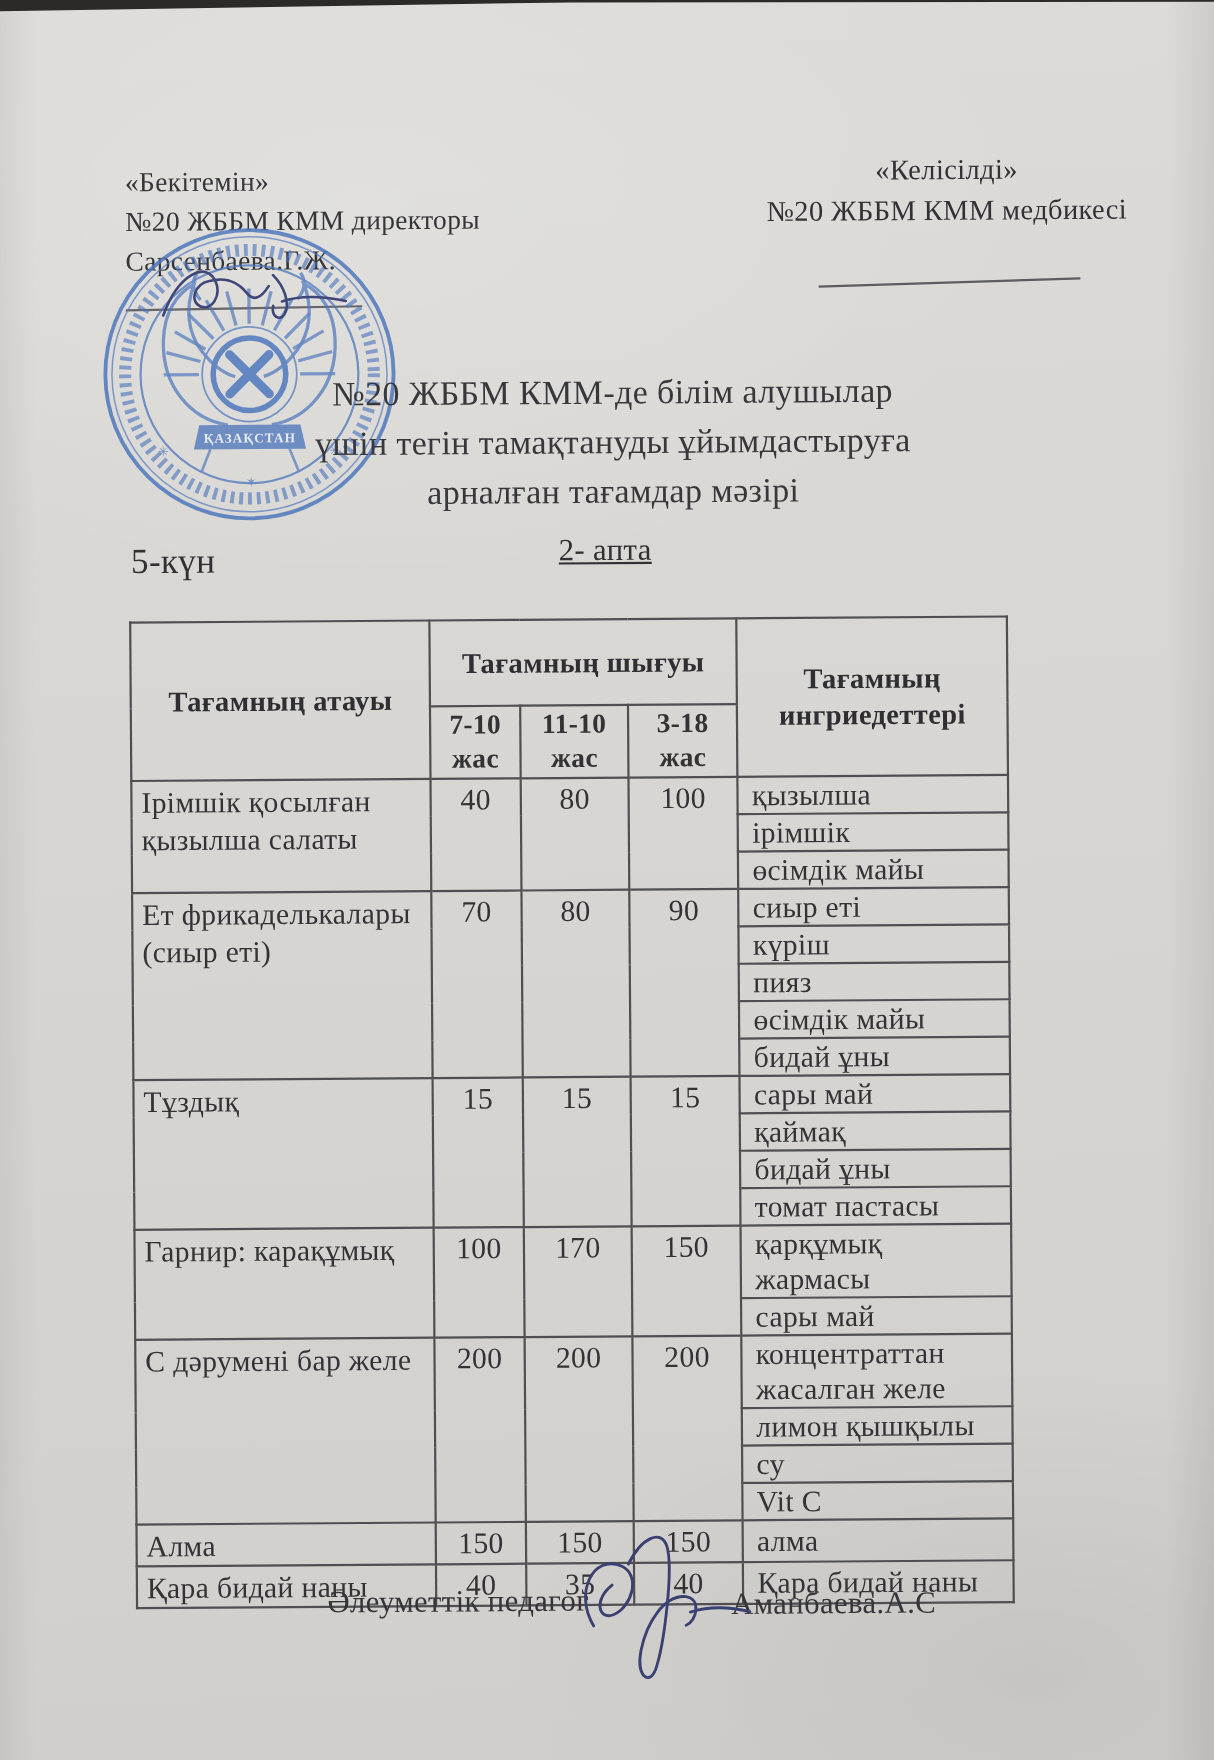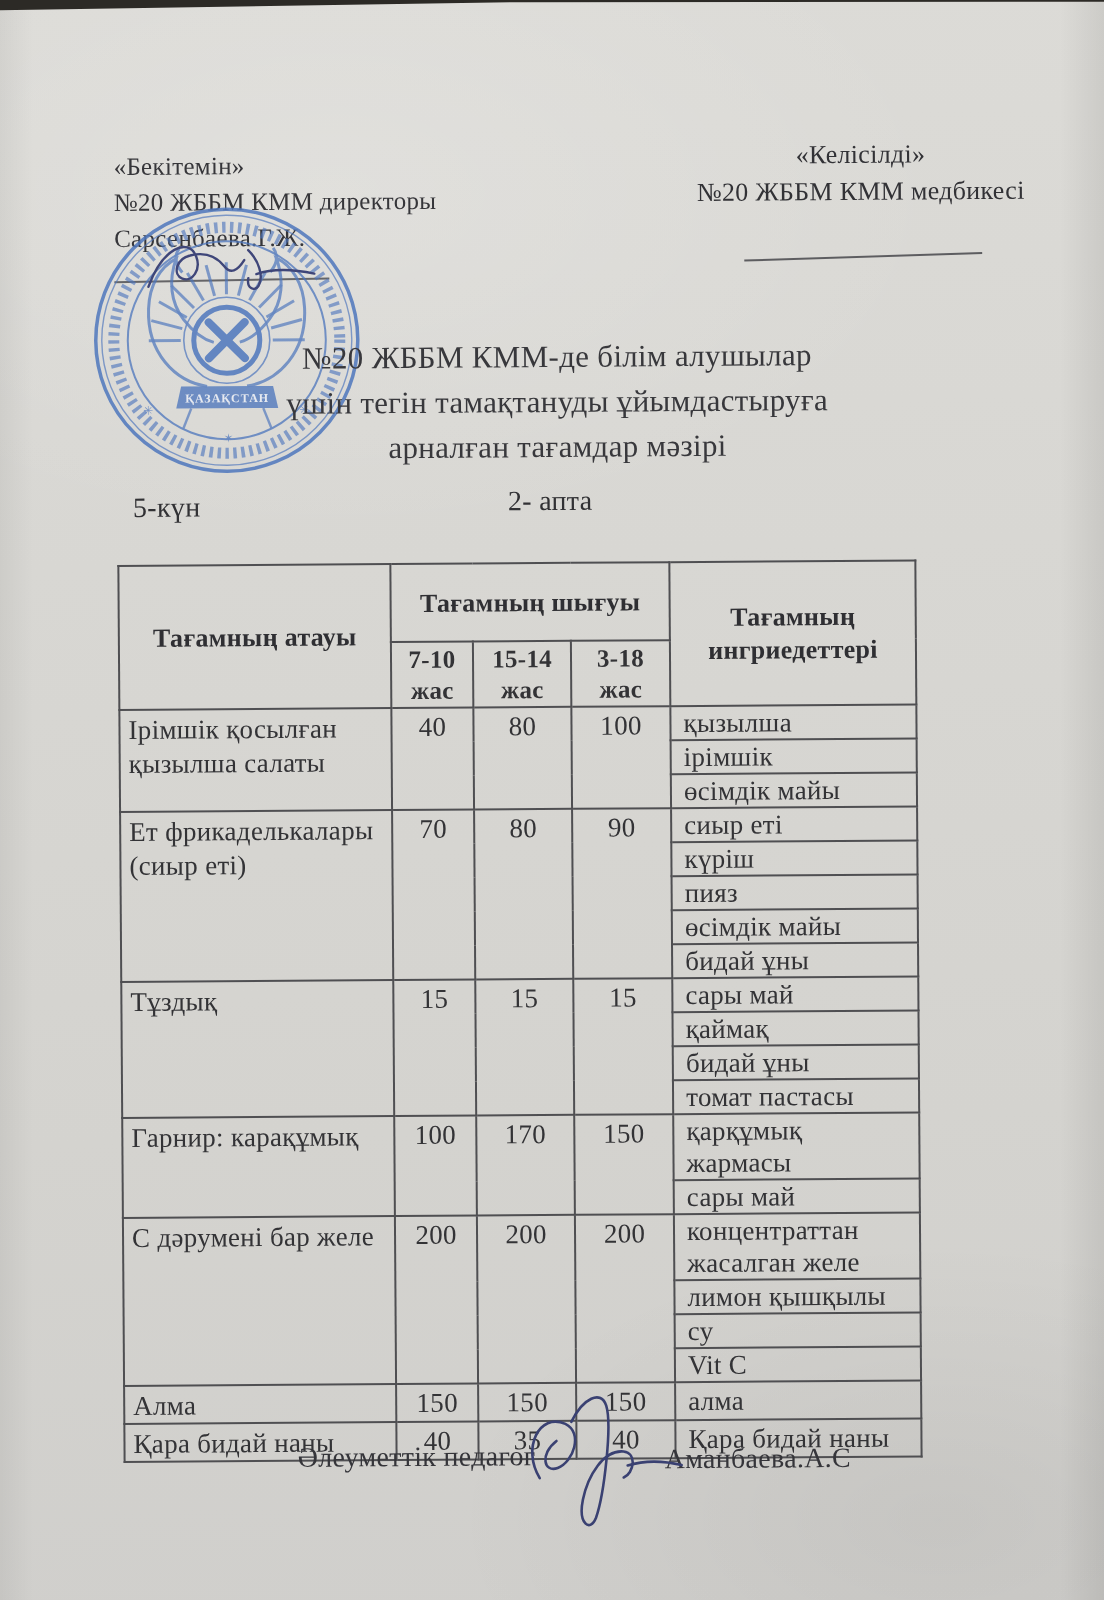--- a/index.html
+++ b/index.html
@@ -30,22 +30,22 @@
     color:#313134;
     letter-spacing:.3px;
   }
   .blk{position:absolute;}
   .approve-left{left:118px;top:146px;font-size:25px;line-height:36px;color:#36363a;}
   .approve-right{left:640px;top:138px;width:450px;text-align:center;font-size:26px;line-height:37px;color:#323236;}
   .sig-line{position:absolute;background:#47474b;height:2px;}
   .sig-line-right{left:748px;top:258px;width:238px;transform:rotate(-1.4deg);opacity:.85;}
   .sig-line-left{left:118px;top:277px;width:215px;transform:rotate(-.6deg);opacity:.8;}
   .doc-title{left:245px;top:334px;width:630px;text-align:center;font-size:31px;line-height:45px;color:#38383c;}
-  .meta-day{left:135px;top:489px;font-size:28px;}
-  .meta-week{left:510px;top:485px;font-size:28px;}
+  .meta-day{left:121px;top:489px;font-size:32px;}
+  .meta-week{left:510px;top:485px;font-size:28px;text-decoration:underline;}
   .footer-role{left:293px;top:1440px;font-size:28px;color:#35353a;}
   .footer-name{left:660px;top:1444px;font-size:28px;color:#35353a;}
 
   
   .menu-table{position:absolute;left:119px;top:562px;}
   table{border-collapse:collapse;table-layout:fixed;width:797px;background:transparent;}
   td{border:2px solid #4f4f52;color:#333336;overflow:hidden;}
   td.h{font-weight:bold;text-align:center;vertical-align:middle;font-size:26px;line-height:33px;color:#2f2f33;}
   td.h-age{font-weight:bold;text-align:center;vertical-align:middle;font-size:25px;line-height:31px;}
   tr.hdr1{height:78px;}
@@ -166,21 +166,21 @@
           <col style="width:246px">
       </colgroup>
       <tbody id="menu-body">
           <tr class="hdr1">
             <td class="h" rowspan="2">Тағамның атауы</td>
             <td class="h" colspan="3">Тағамның шығуы</td>
             <td class="h" rowspan="2">Тағамның ингриедеттері</td>
           </tr>
           <tr class="hdr2">
             <td class="h-age">7-10 жас</td>
-            <td class="h-age">15-14 жас</td>
+            <td class="h-age">11-10 жас</td>
             <td class="h-age">3-18 жас</td>
           </tr>
           <tr class="sub">
             <td class="name" rowspan="3">Ірімшік қосылған қызылша салаты</td>
             <td class="val" rowspan="3">40</td>
             <td class="val" rowspan="3">80</td>
             <td class="val" rowspan="3">100</td>
             <td class="ing">қызылша</td>
           </tr>
           <tr class="sub">

